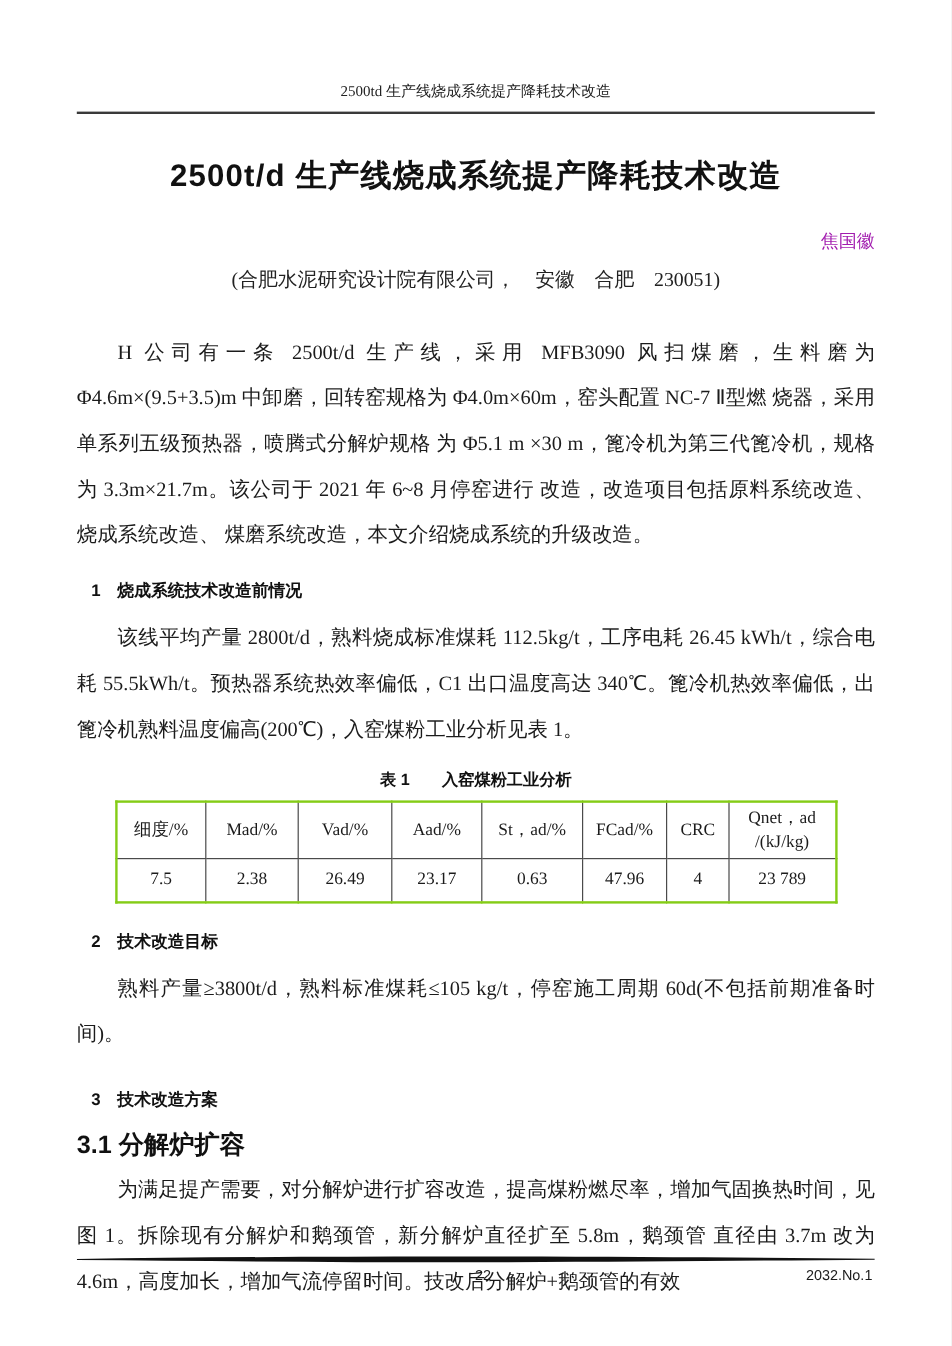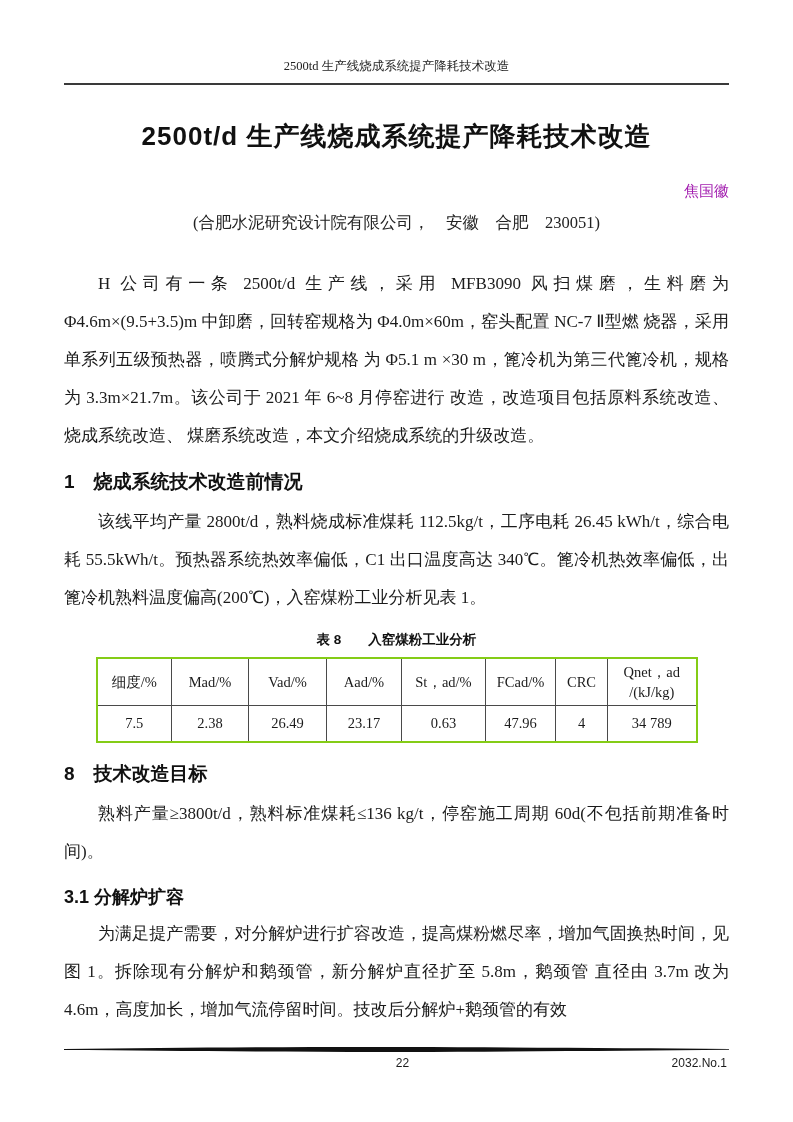--- a/index.html
+++ b/index.html
@@ -15,21 +15,21 @@
     background: #ffffff;
     color: #1c1c1c;
     font-family: "Liberation Serif", serif;
     overflow: hidden;
     box-sizing: border-box;
   }
   .content {
     position: absolute;
     left: 64px;
     right: 64px;
-    top: 0;
+    top: 10px;
   }
   .running-head {
     padding-top: 58px;
     text-align: center;
     font-size: 12.5px;
     line-height: 1.4;
     color: #222;
     font-family: "Liberation Serif", serif;
   }
   .head-rule {
@@ -63,29 +63,29 @@
     font-size: 17px;
     line-height: 38px;
     text-align: justify;
     text-indent: 2em;
     color: #1b1b1b;
   }
   .par-intro { margin-top: 31px; }
   .sec-head {
     font-family: "Liberation Sans", sans-serif;
     font-weight: bold;
-    font-size: 19px;
-    color: #111;
-    margin: 14px 0 8px 0;
+    font-size: 14px;
+    color: #111;
+    margin: 14px 0 8px 12px;
     line-height: 26px;
   }
   .subsec-head {
     font-family: "Liberation Sans", sans-serif;
     font-weight: bold;
-    font-size: 18px;
+    font-size: 21px;
     color: #111;
     margin: 14px 0 6px 0;
     line-height: 24px;
   }
   .tbl-caption {
     text-align: center;
     font-family: "Liberation Sans", sans-serif;
     font-weight: bold;
     font-size: 13.5px;
     margin: 14px 0 8px 0;
@@ -148,21 +148,21 @@
 
     <h1 class="article-title">2500t/d 生产线烧成系统提产降耗技术改造</h1>
     <div class="author">焦国徽</div>
     <div class="affiliation">(合肥水泥研究设计院有限公司，　安徽　合肥　230051)</div>
 
     <p class="body-par par-intro">H 公司有一条 2500t/d 生产线，采用 MFB3090 风扫煤磨，生料磨为 Φ4.6m×(9.5+3.5)m 中卸磨，回转窑规格为 Φ4.0m×60m，窑头配置 NC-7 Ⅱ型燃 烧器，采用单系列五级预热器，喷腾式分解炉规格 为 Φ5.1 m ×30 m，篦冷机为第三代篦冷机，规格为 3.3m×21.7m。该公司于 2021 年 6~8 月停窑进行 改造，改造项目包括原料系统改造、烧成系统改造、 煤磨系统改造，本文介绍烧成系统的升级改造。</p>
 
     <h2 class="sec-head">1　烧成系统技术改造前情况</h2>
     <p class="body-par">该线平均产量 2800t/d，熟料烧成标准煤耗 112.5kg/t，工序电耗 26.45 kWh/t，综合电耗 55.5kWh/t。预热器系统热效率偏低，C1 出口温度高达 340℃。篦冷机热效率偏低，出篦冷机熟料温度偏高(200℃)，入窑煤粉工业分析见表 1。</p>
 
-    <div class="tbl-caption">表 8　　入窑煤粉工业分析</div>
+    <div class="tbl-caption">表 1　　入窑煤粉工业分析</div>
 
     <table class="data-table">
       <colgroup>
         <col style="width:75px">
           <col style="width:77px">
           <col style="width:78px">
           <col style="width:75px">
         <col style="width:84px">
           <col style="width:70px">
           <col style="width:52px">
@@ -181,28 +181,29 @@
 /(kJ/kg)</th>
       </tr>
       <tr>
         <td>7.5</td>
         <td>2.38</td>
         <td>26.49</td>
         <td>23.17</td>
         <td>0.63</td>
         <td>47.96</td>
         <td>4</td>
-        <td>34 789</td>
+        <td>23 789</td>
       </tr>
     </tbody>
       </table>
 
-    <h2 class="sec-head" style="margin-top:18px;">8　技术改造目标</h2>
-    <p class="body-par">熟料产量≥3800t/d，熟料标准煤耗≤136  kg/t，停窑施工周期 60d(不包括前期准备时间)。</p>
-
+    <h2 class="sec-head" style="margin-top:18px;">2　技术改造目标</h2>
+    <p class="body-par">熟料产量≥3800t/d，熟料标准煤耗≤105  kg/t，停窑施工周期 60d(不包括前期准备时间)。</p>
+
+    <h2 class="sec-head" style="margin-top:22px;">3　技术改造方案</h2>
     <h3 class="subsec-head">3.1 分解炉扩容</h3>
     <p class="body-par">为满足提产需要，对分解炉进行扩容改造，提高煤粉燃尽率，增加气固换热时间，见图 1。拆除现有分解炉和鹅颈管，新分解炉直径扩至 5.8m，鹅颈管 直径由 3.7m 改为 4.6m，高度加长，增加气流停留时间。技改后分解炉+鹅颈管的有效</p>
 
   </div>
 
   <div class="footer">
     <svg class="foot-rule-svg" viewBox="0 0 664 8" preserveAspectRatio="none">
       <path d="M0,3.1 C110,1.6 230,0.9 340,1.1 C460,1.3 570,2.1 664,2.9
                L664,3.7 C570,4.5 460,5.6 340,5.9 C230,6.1 110,4.8 0,4.0 Z" fill="#111"></path>
     </svg>

